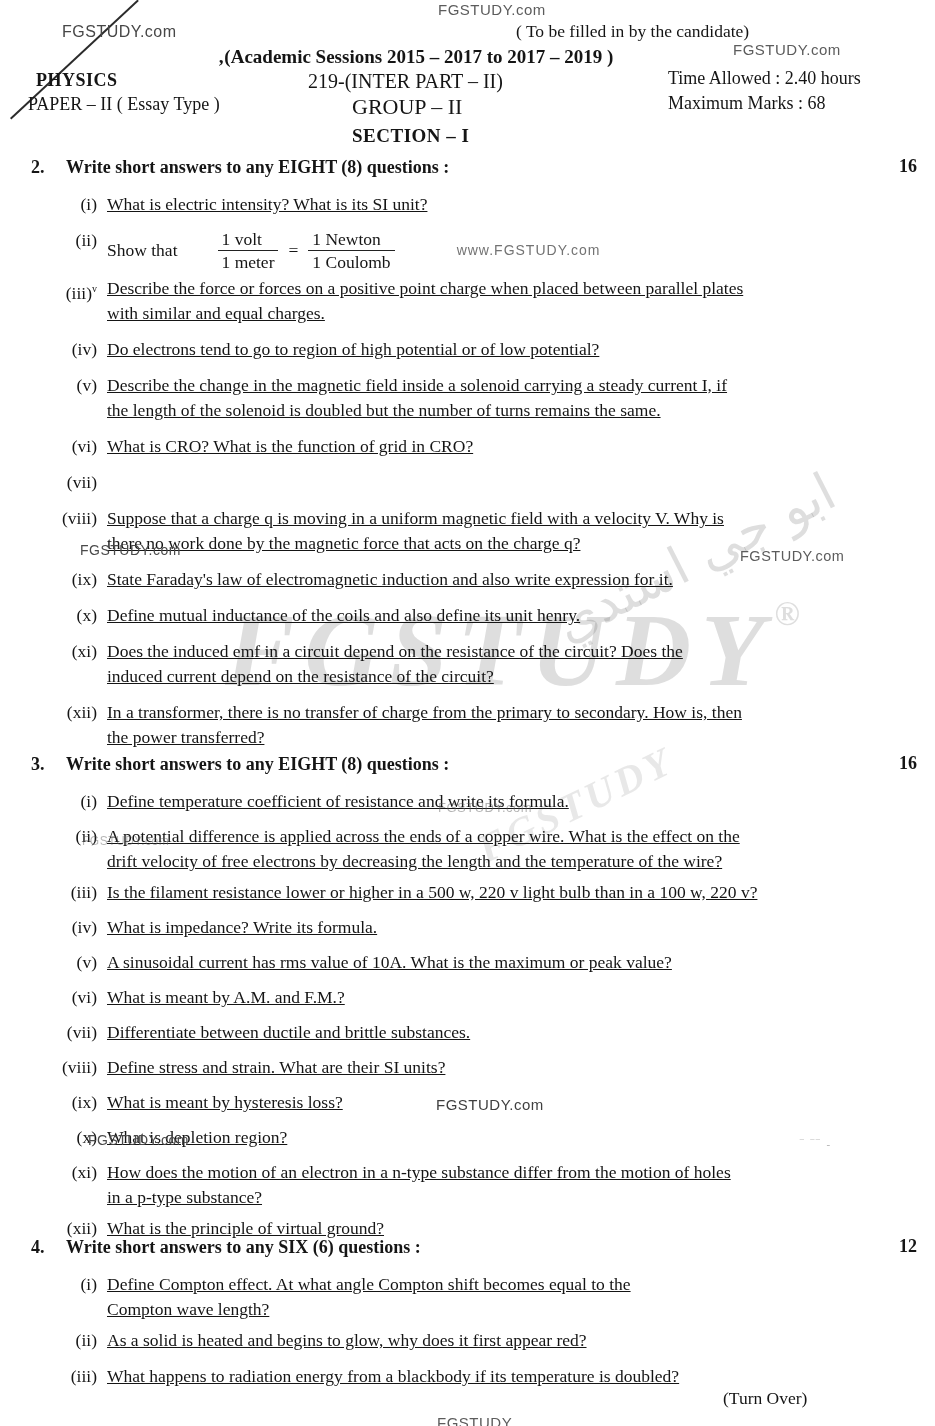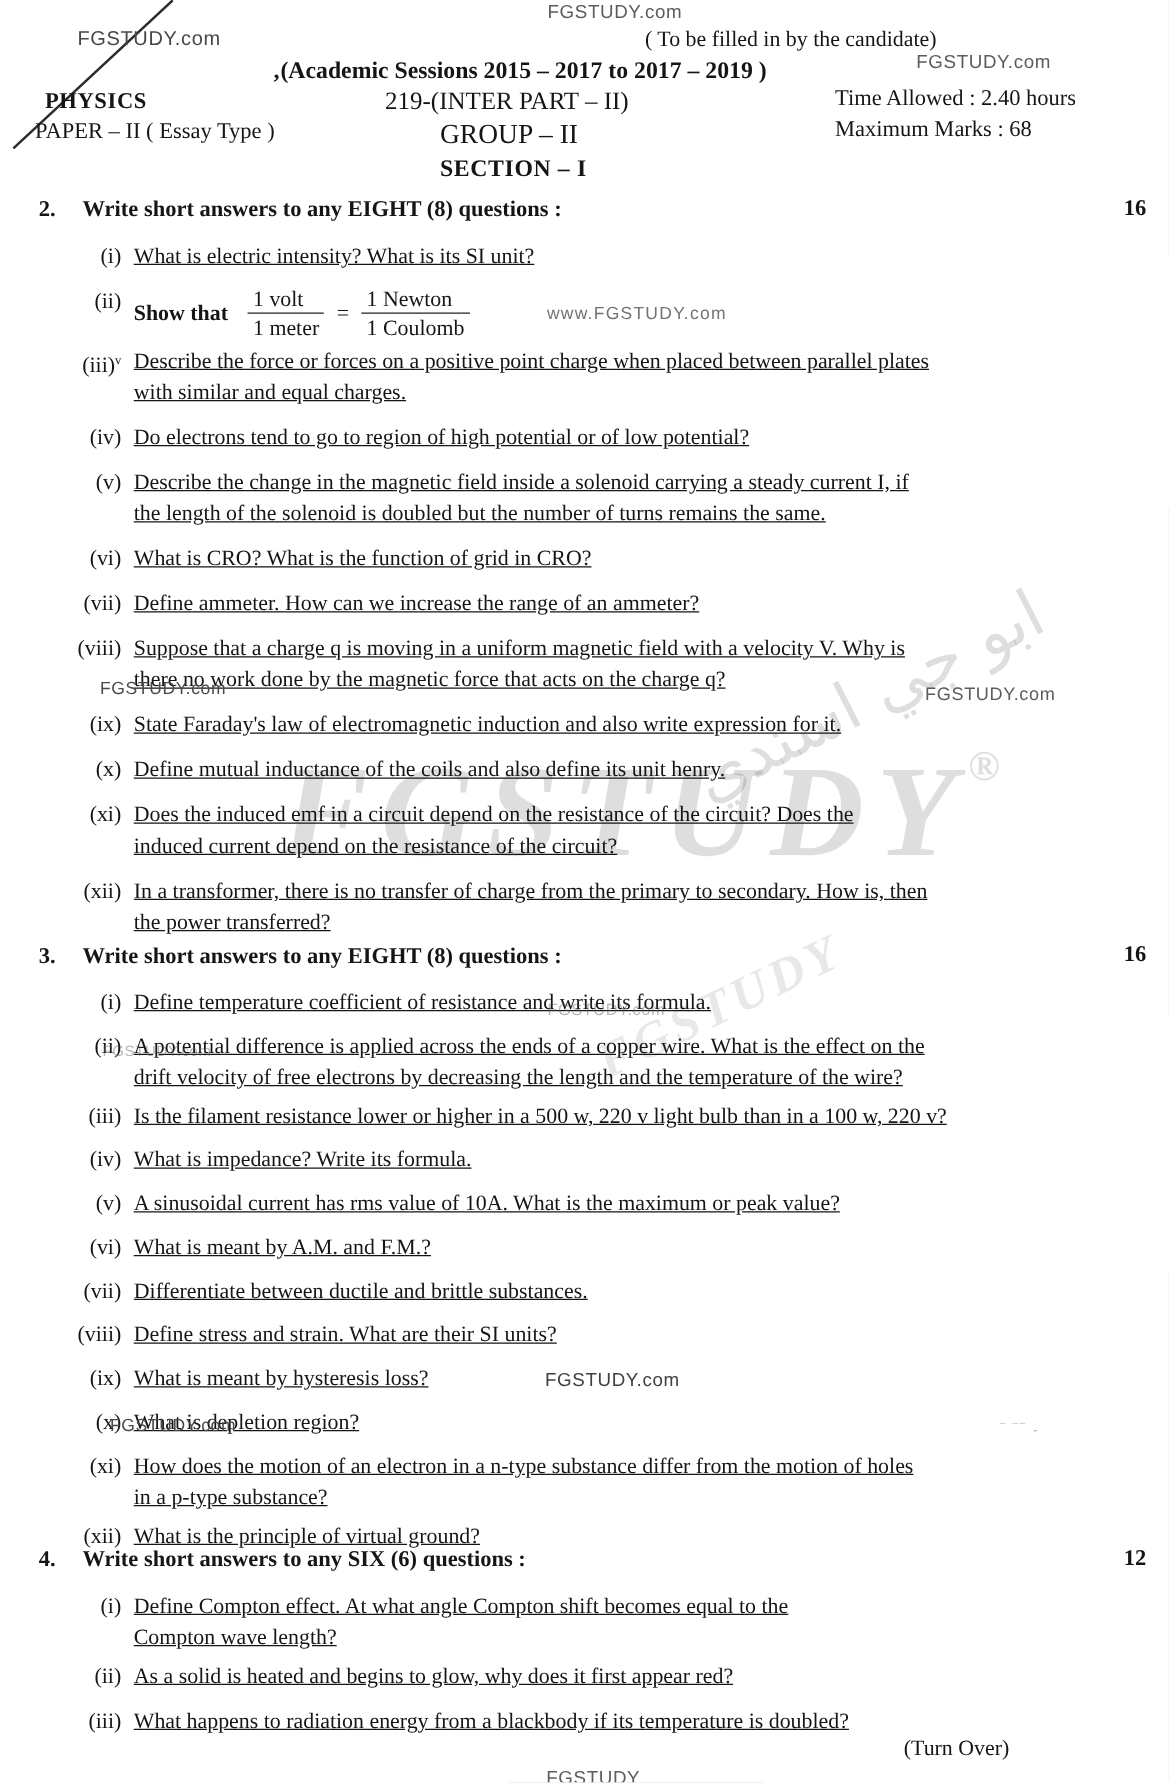--- a/index.html
+++ b/index.html
@@ -27,21 +27,21 @@
   .qmarks{position:absolute;right:18px;top:0;font-weight:bold;font-size:18px;}
   .qitems{margin-top:14px;}
   .item{display:flex;margin-bottom:11px;font-size:17.5px;line-height:25px;}
   .q1 .item{margin-bottom:10px;}
   .q1 .item.two, .q2 .item.two{margin-bottom:6px;}
   .item.eqrow{margin-bottom:3px;}
   .ilabel{width:97px;text-align:right;flex:none;}
   .ilabel sup{font-size:10px;}
   .itext{margin-left:10px;white-space:nowrap;text-decoration:underline;}
   .eqwrap{display:flex;align-items:center;margin-left:10px;}
-  .eqprefix{margin-right:16px;font-weight:bold;}
+  .eqprefix{margin-right:40px;}
   .frac{display:inline-block;text-align:left;line-height:22px;}
   .frac .den{border-top:1.7px solid #222;display:block;padding:0 4px;}
   .frac .num{display:block;padding:0 4px;}
   .eqsign{margin:0 10px;}
   .eqsite{margin-left:62px;font-family:"Liberation Sans", sans-serif;color:#737373;
           font-size:14px;letter-spacing:1px;}
   .noise{color:rgba(0,0,0,.35);font-size:11px;letter-spacing:2px;}
 </style>
 </head>
 <body>
@@ -120,23 +120,20 @@
           </span>
         </div>
         <div class="item">
           <span class="ilabel"><span>(vi)</span></span>
           <span class="itext">
             <div class="line">What is CRO?  What is the function of grid in CRO?</div>
           </span>
         </div>
         <div class="item">
           <span class="ilabel"><span>(vii)</span></span>
-          <span class="itext">
-            <div class="line">Define ammeter.  How can we increase the range of an ammeter?</div>
-          </span>
         </div>
         <div class="item two">
           <span class="ilabel"><span>(viii)</span></span>
           <span class="itext">
             <div class="line">Suppose that a charge  q  is moving in a uniform magnetic field with a velocity V.  Why is</div>
             <div class="line">there no work done by the magnetic force that acts on the charge q?</div>
           </span>
         </div>
         <div class="item">
           <span class="ilabel"><span>(ix)</span></span>

